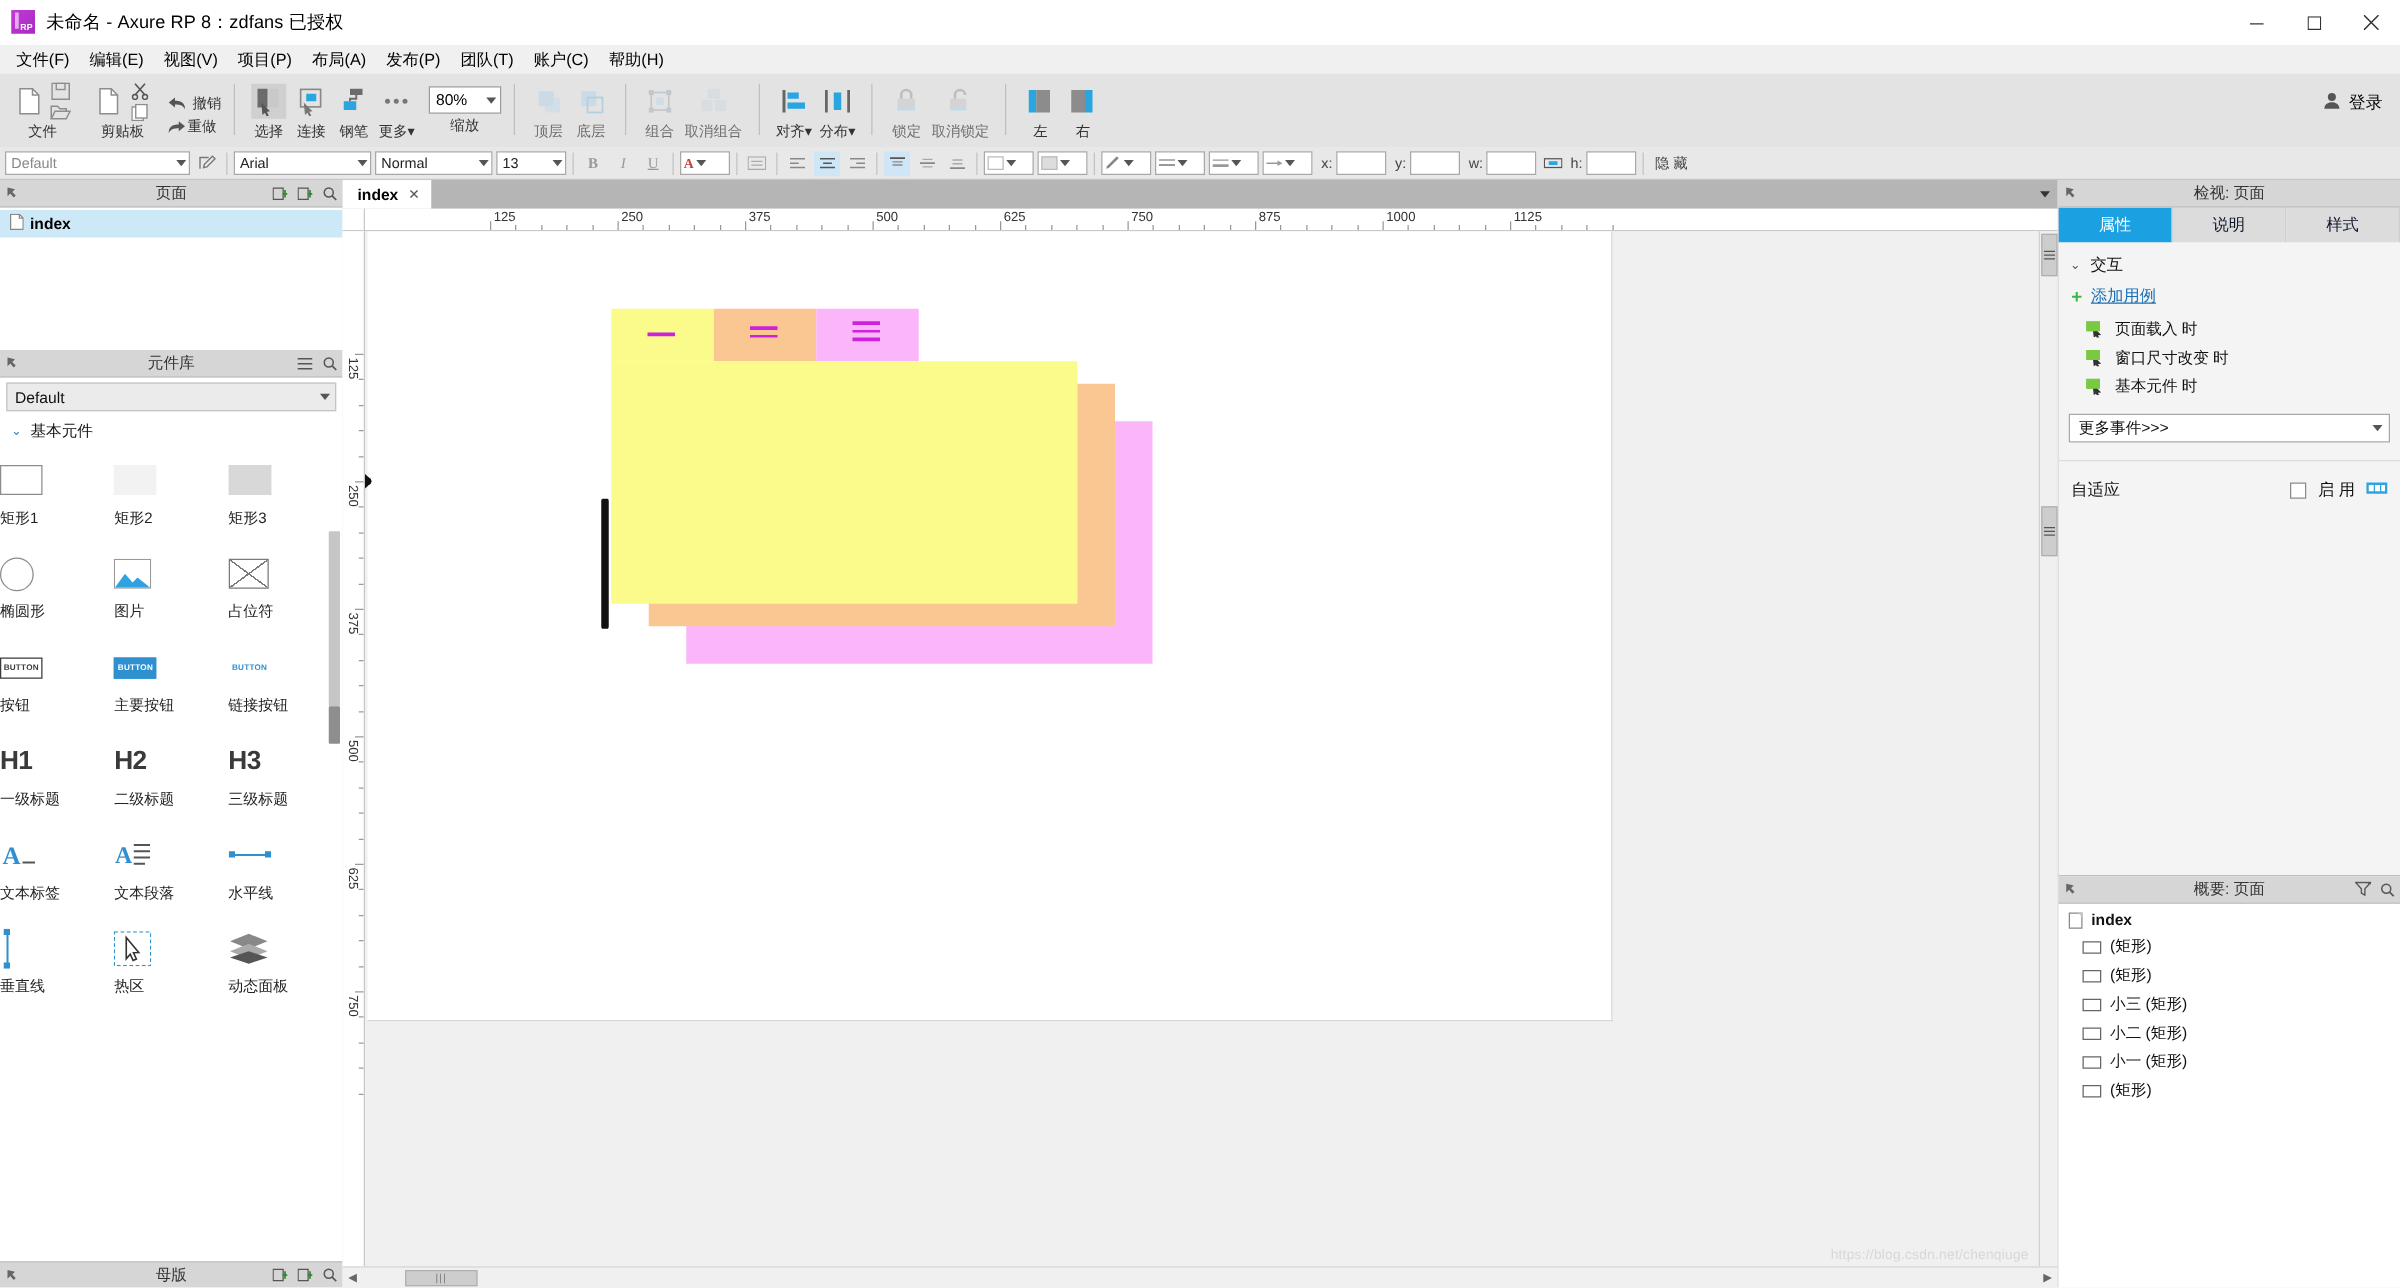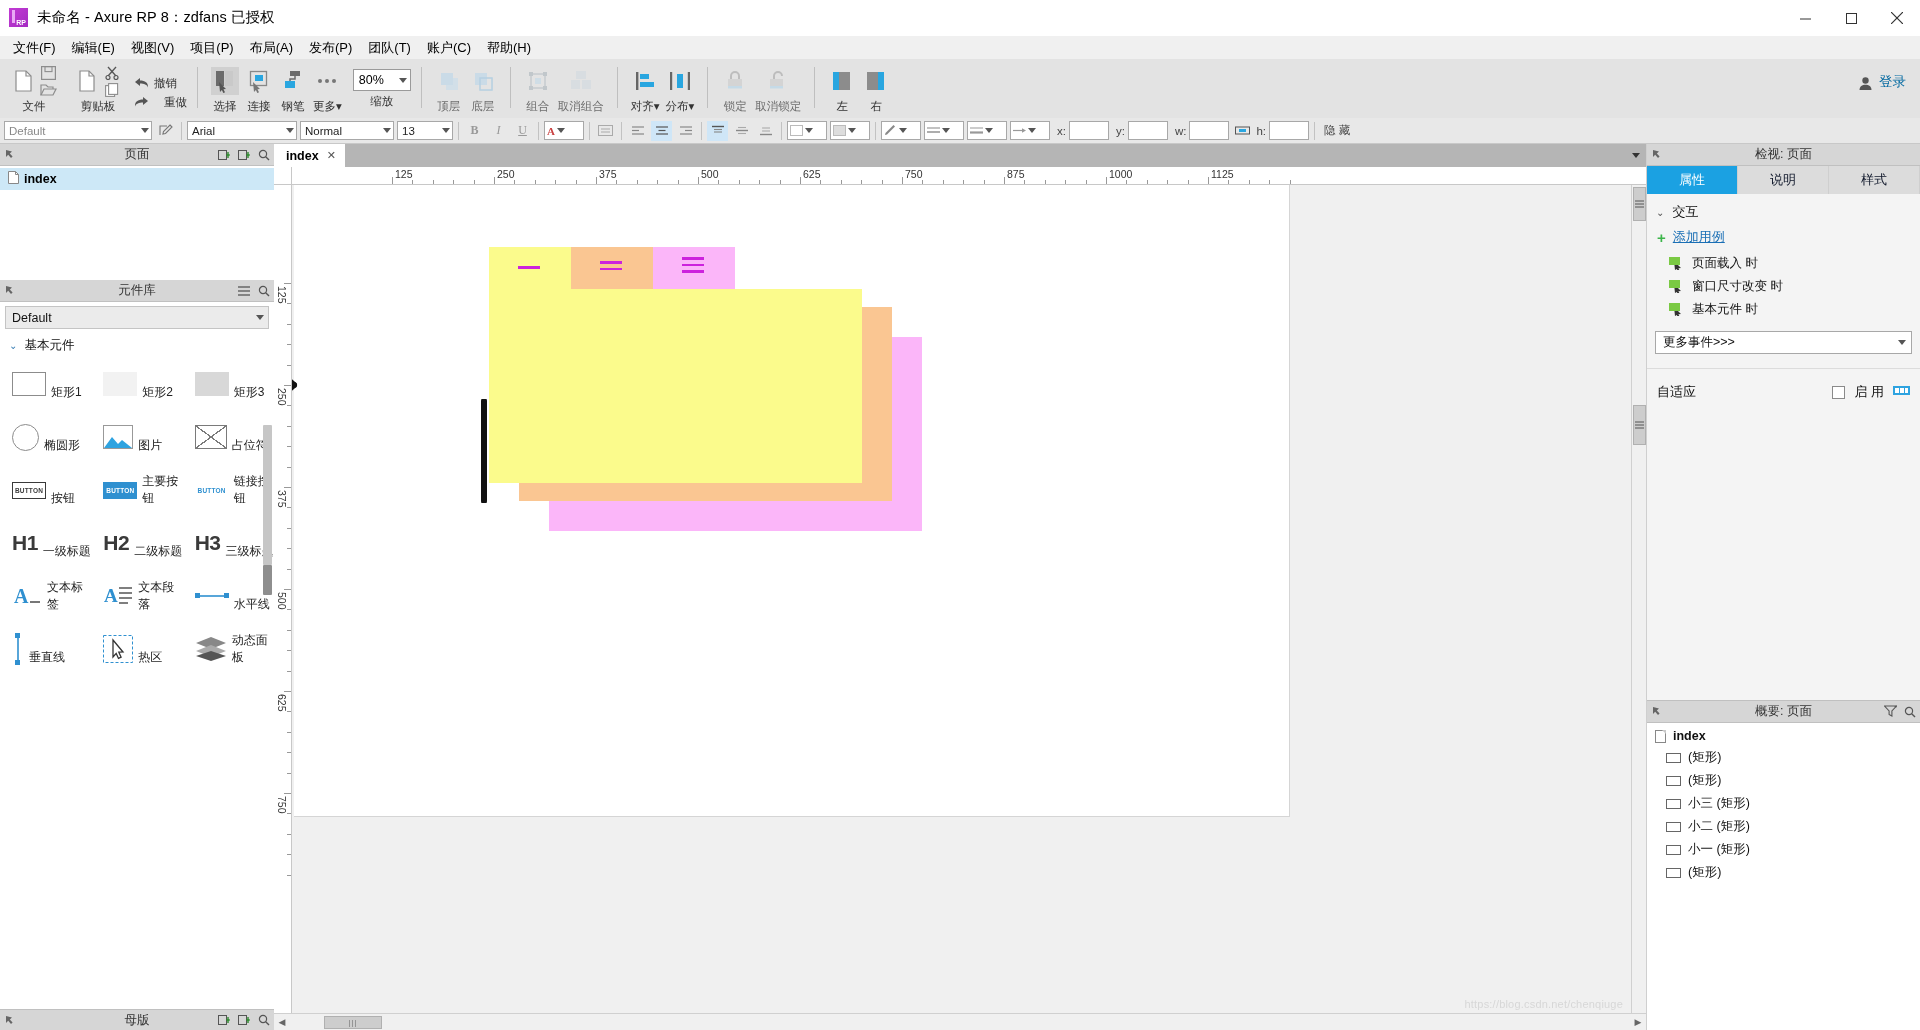--- a/index.html
+++ b/index.html
@@ -70,22 +70,22 @@
     display:flex; flex-direction:column; align-items:center; padding-top:6px;
   }
   .zoom-sel{
     width:58px; height:22px; background:#fff; border:1px solid #9a9a9a;
     display:flex; align-items:center; justify-content:space-between;
     padding:0 3px 0 5px; font-size:12.5px; color:#000;
   }
   .caret{ width:0;height:0;border-left:4px solid transparent;border-right:4px solid transparent;border-top:5px solid #555; }
 
   .login-area{
-    position:absolute; right:14px; top:14px; display:flex; align-items:flex-end; gap:6px;
-    font-size:13.5px; color:#0369a1; cursor:default;
+    position:absolute; right:14px; top:14px; display:flex; align-items:flex-start; gap:6px;
+    font-size:13.5px; color:#000000; cursor:default;
   }
 
   
   .formatbar{
     height:26px; background:#e8e8e8; display:flex; align-items:center;
     gap:3px; padding:0 4px; flex:0 0 26px; border-bottom:1px solid #c8c8c8;
   }
   .fb-sel{
     height:19px; background:#fff; border:1px solid #a8a8a8; display:flex; align-items:center;
     justify-content:space-between; padding:0 2px 0 4px; font-size:11.5px; color:#888;
@@ -133,22 +133,22 @@
     font-size:12.5px; color:#111; flex:0 0 23px;
   }
   .lib-body{ flex:1; overflow:hidden; position:relative; }
   .lib-section{
     display:flex; align-items:center; gap:7px; padding:8px 0 4px 9px;
     font-size:12.5px; color:#111;
   }
   .chev{ color:#3a7fb5; font-size:10px; }
   .wgrid{ display:grid; grid-template-columns:repeat(3,1fr); }
   .wcell{
-    display:flex; flex-direction:row; align-items:flex-end; gap:5px;
-    padding:9px 0 10px 12px; cursor:default;
+    display:flex; flex-direction:column; align-items:flex-start; gap:5px;
+    padding:9px 0 10px 0; cursor:default;
   }
   .wicon{ height:34px; display:flex; align-items:center; justify-content:center; }
   .wlabel{ font-size:12px; color:#222; }
   .w-rect{ width:34px; height:24px; border:1px solid #8c8c8c; background:#fff; }
   .w-rect.g1{ background:#f2f2f2; border-color:#f2f2f2; }
   .w-rect.g2{ background:#d8d8d8; border-color:#d8d8d8; }
   .w-circle{ width:27px;height:27px;border:1px solid #8c8c8c;border-radius:50%; }
   .w-ph{ width:32px;height:24px;border:1px solid #7a7a7a;position:relative; }
   .w-ph::before,.w-ph::after{
     content:"";position:absolute;left:0;top:0;width:100%;height:100%;
@@ -365,21 +365,21 @@
       </div>
     </div>
 
     <div class="tb-group" style="flex-direction:column;justify-content:center;padding-top:8px;">
       <div style="display:flex;align-items:center;gap:5px;height:17px;">
         <svg width="15" height="12" viewBox="0 0 15 12">
             <path d="M6 1L1 5l5 4V6.5c4 0 7 1 8 4 .3-5-3-7-8-7z" fill="#555"></path>
           </svg>
         <span class="tb-lbl" style="margin:0">撤销</span>
       </div>
-      <div style="display:flex;align-items:center;gap:15px;height:17px;margin-top:2px;">
+      <div style="display:flex;align-items:center;gap:1px;height:17px;margin-top:2px;">
         <svg width="15" height="12" viewBox="0 0 15 12">
             <path d="M9 1l5 4-5 4V6.5c-4 0-7 1-8 4-.3-5 3-7 8-7z" fill="#555"></path>
           </svg>
         <span class="tb-lbl" style="margin:0">重做</span>
       </div>
     </div>
 
     <div class="tb-sep"></div>
 
     <div class="tb-group">

